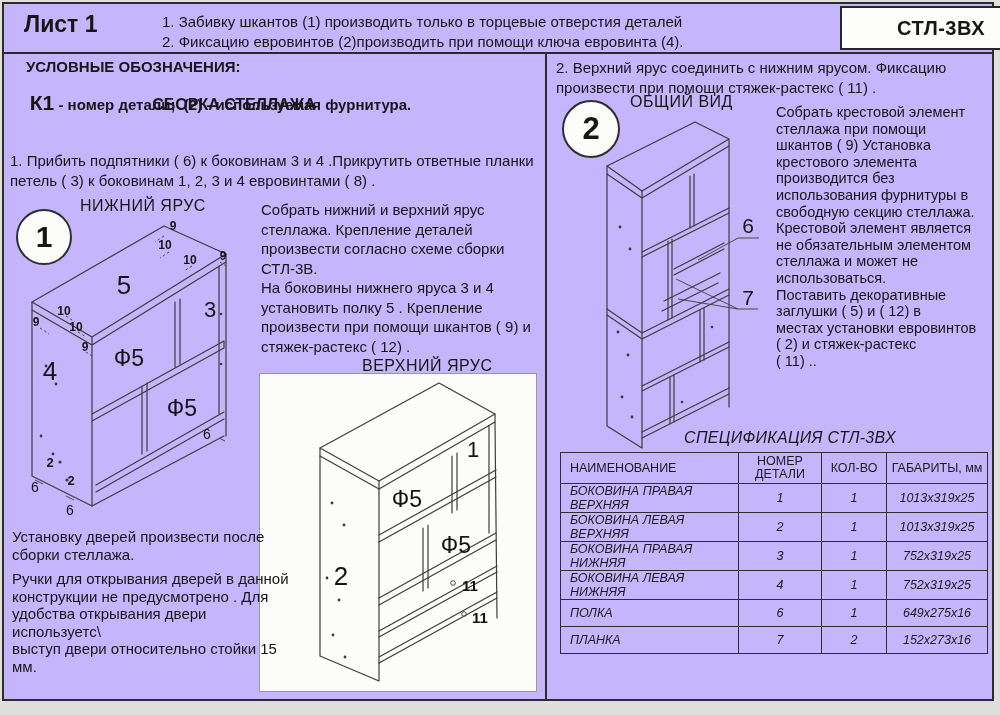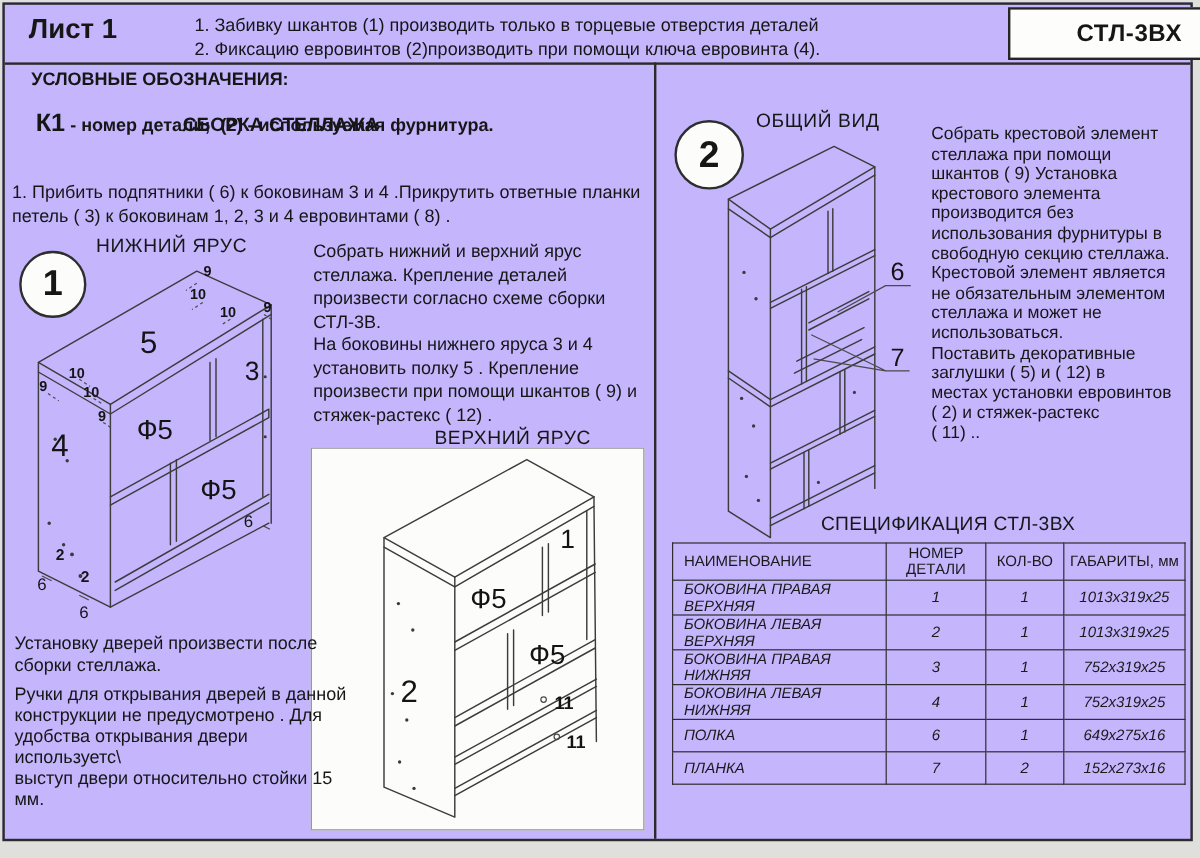--- a/index.html
+++ b/index.html
@@ -164,20 +164,22 @@
     </g>
   </svg>
 
   <div class="t pre" style="left:8px;top:524px;width:280px;font-size:15px;line-height:17.5px;">Установку дверей произвести после
 сборки стеллажа.</div>
   <div class="t pre" style="left:8px;top:566px;width:280px;font-size:15px;line-height:17.5px;">Ручки для открывания дверей в данной
 конструкции не предусмотрено . Для
 удобства  открывания двери используетс\
 выступ двери относительно стойки  15 мм.</div>
 
+  <div class="t pre" style="left:552px;top:54px;width:438px;font-size:15px;line-height:20px;">2. Верхний ярус соединить с нижним ярусом. Фиксацию
+произвести при помощи стяжек-растекс  ( 11)  .</div>
   <div class="circle-num" style="left:558px;top:96px;width:54px;height:54px;font-size:31px;">2</div>
   <div class="t diag-title" style="left:626px;top:89px;">ОБЩИЙ ВИД</div>
 
   <svg style="left:548px;top:93px;" width="226" height="360" viewBox="0 0 226 360">
     <g>
       <path class="ln" d="M55,69 L143,25 L177,42 L90,94 Z"></path>
       <path class="ln" d="M55,69 L55,77 L90,101 L90,94 M90,101 L177,49 L177,42"></path>
       <path class="ln" d="M55,77 L55,329 L90,351 L90,101 M55,329 L90,351"></path>
       <path class="ln" d="M177,49 L177,294 L177,310"></path>
       <path class="ln" d="M90,155 L177,111 M90,160 L177,116"></path>
@@ -217,21 +219,21 @@
 Крестовой элемент является
 не обязательным элементом
 стеллажа и может не
 использоваться.
 Поставить декоративные
 заглушки  ( 5)   и  ( 12)   в
 местах установки евровинтов
 ( 2)   и стяжек-растекс
 ( 11)  ..</div>
 
-  <div class="t" style="left:576px;top:425px;width:420px;text-align:center;font-size:16px;letter-spacing:.3px;">СПЕЦИФИКАЦИЯ СТЛ-3ВХ</div>
+  <div class="t" style="left:576px;top:425px;width:420px;text-align:center;font-size:16px;letter-spacing:.3px;font-style:italic;">СПЕЦИФИКАЦИЯ СТЛ-3ВХ</div>
 
   <table class="spec">
     <thead>
       <tr>
         <th class="cname">НАИМЕНОВАНИЕ</th>
         <th class="cnum pre" style="white-space:pre-line;line-height:13px;">НОМЕР
 ДЕТАЛИ</th>
         <th class="cqty">КОЛ-ВО</th>
         <th class="cdim">ГАБАРИТЫ, мм</th>
       </tr>

